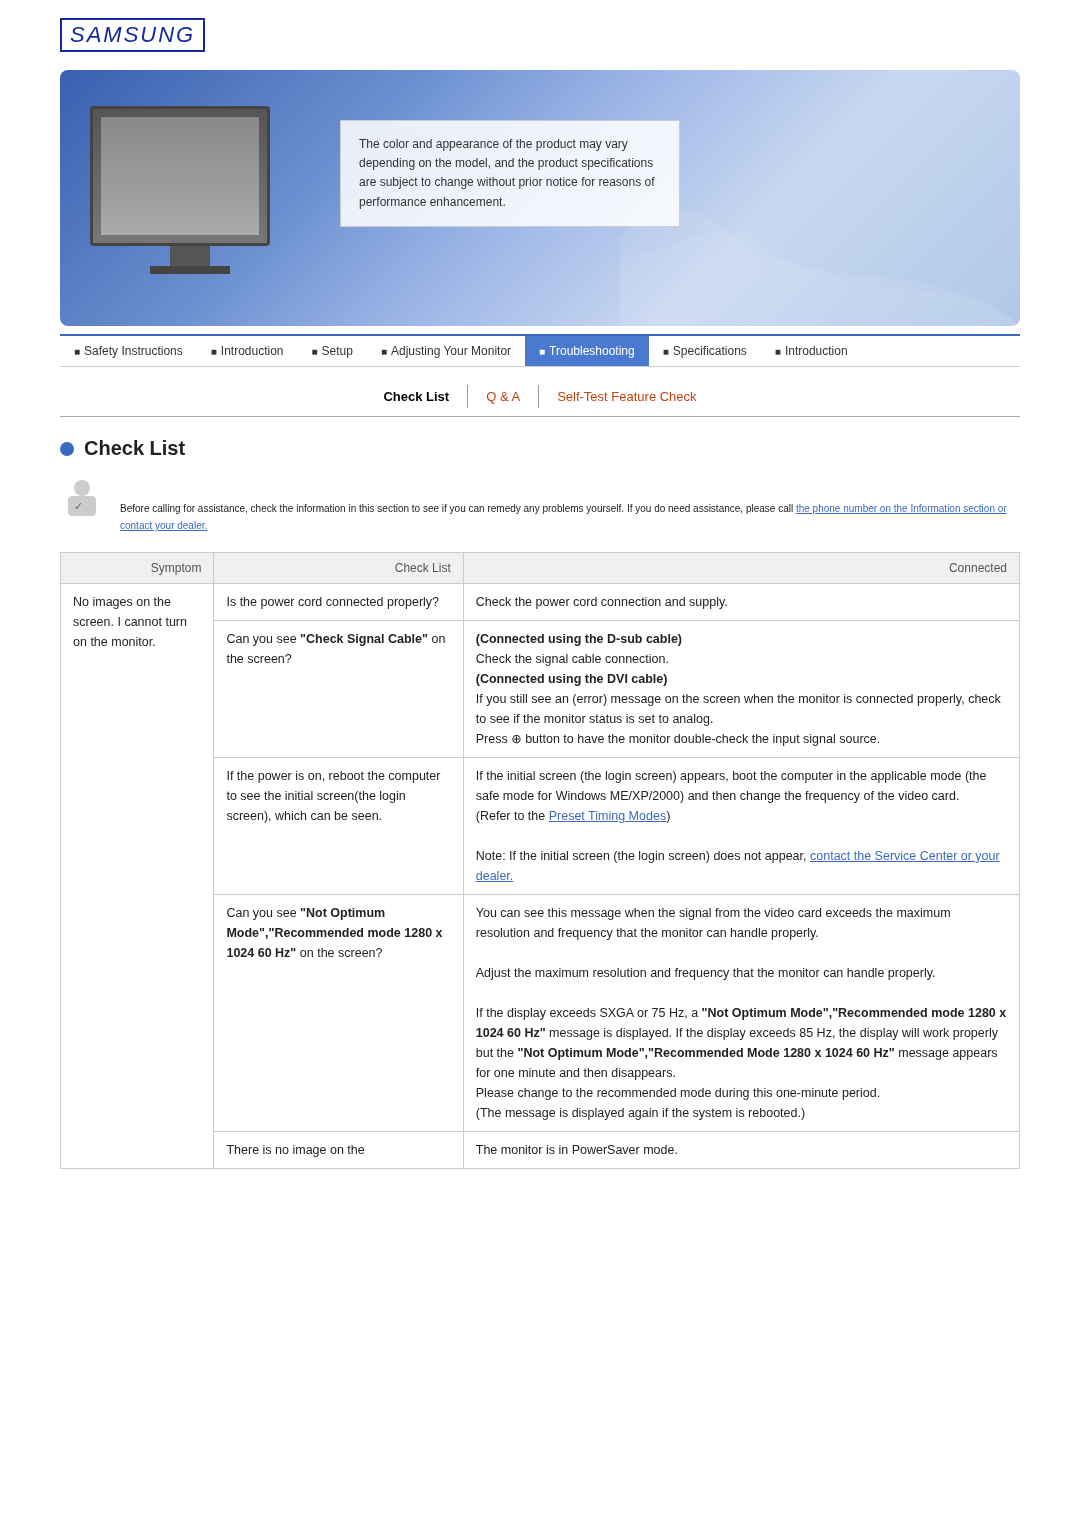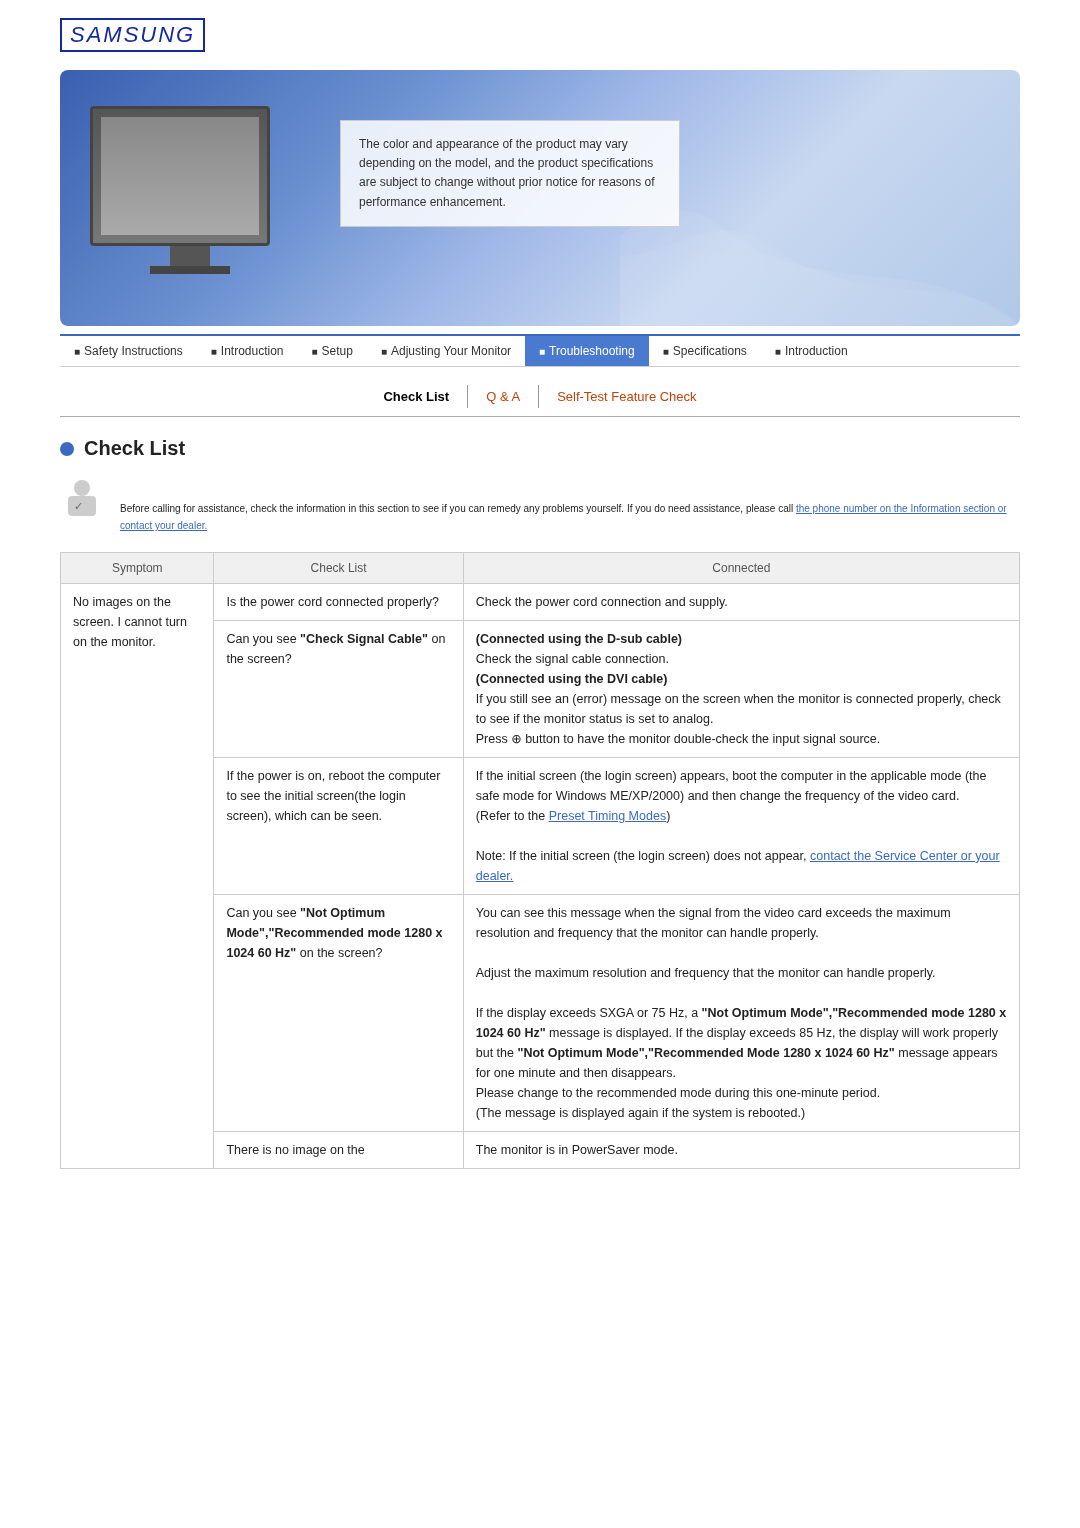--- a/index.html
+++ b/index.html
@@ -161,21 +161,21 @@
       border-collapse: collapse;
       border: 1px solid #ccc;
       font-size: 12.5px;
     }
     .check-table th {
       background: #f0f0f0;
       padding: 8px 12px;
       font-weight: normal;
       color: #555;
       border: 1px solid #ccc;
-      text-align: center;
+      text-align: right;
       font-size: 12px;
     }
     .check-table td {
       padding: 8px 12px;
       border: 1px solid #ccc;
       vertical-align: top;
       line-height: 1.6;
       color: #222;
     }
     .check-table td.symptom-cell {

